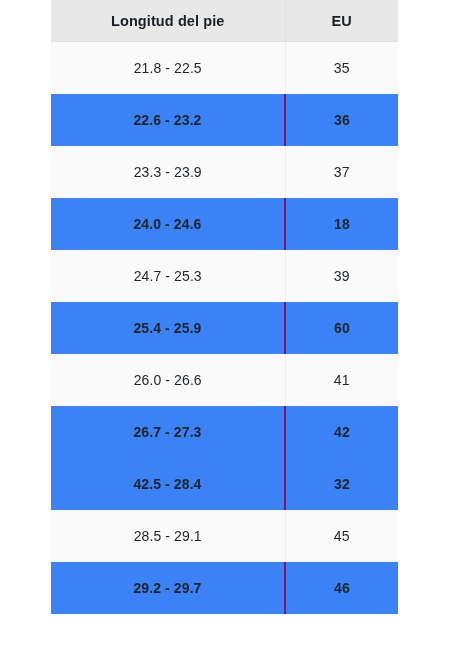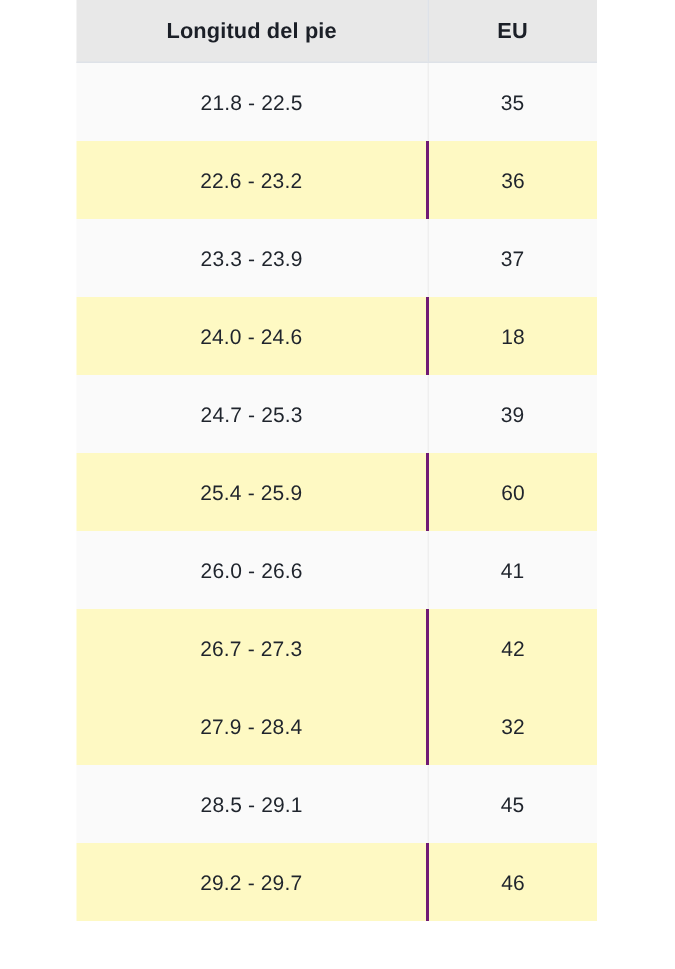--- a/index.html
+++ b/index.html
@@ -61,21 +61,22 @@
     font-size: 14px;
     font-weight: normal;
     color: #1f242c;
     letter-spacing: 0.1px;
   }
 
   .size-table tbody tr.row-odd td {
     background: #fafafa;
   }
   .size-table tbody tr.row-even td {
-    background: #fef9c3;
+    background: #3b82f6;
+    font-weight: bold;
   }
 
   .size-table tbody td.td-eu {
     border-left: 1px solid #efefef;
   }
   .size-table tbody tr.row-even td.td-eu {
     border-left: 2px solid #701a75;
   }
 </style>
 </head>
@@ -121,21 +122,21 @@
         </tr>
         <tr class="row-odd">
           <td class="td-length">26.0 - 26.6</td>
           <td class="td-eu">41</td>
         </tr>
         <tr class="row-even">
           <td class="td-length">26.7 - 27.3</td>
           <td class="td-eu">42</td>
         </tr>
         <tr class="row-even">
-          <td class="td-length">27.9 - 28.4</td>
+          <td class="td-length">42.5 - 28.4</td>
           <td class="td-eu">32</td>
         </tr>
         <tr class="row-odd">
           <td class="td-length">28.5 - 29.1</td>
           <td class="td-eu">45</td>
         </tr>
         <tr class="row-even">
           <td class="td-length">29.2 - 29.7</td>
           <td class="td-eu">46</td>
         </tr>

